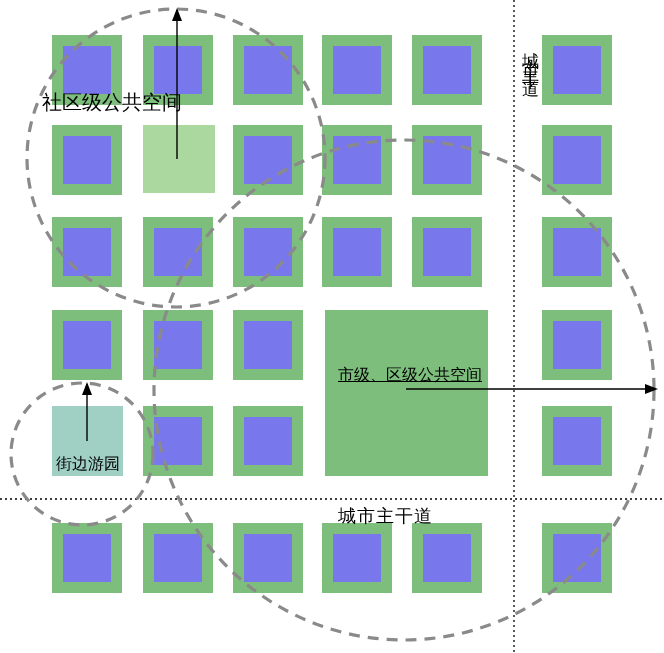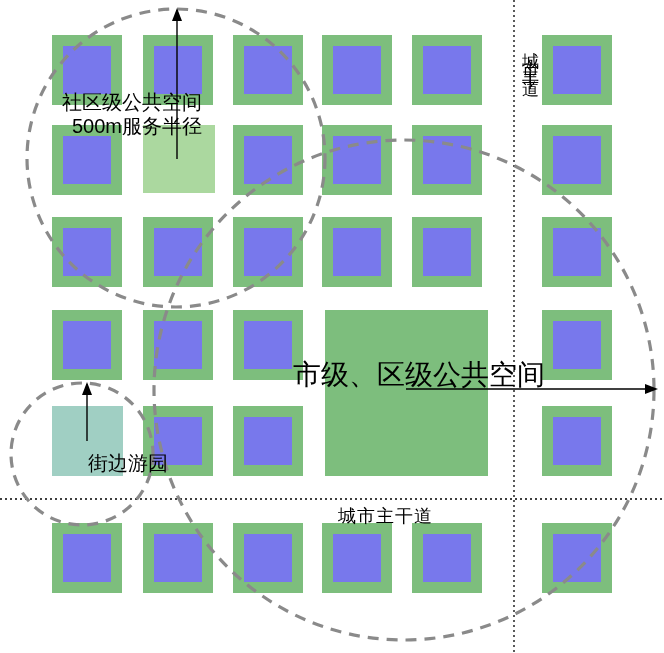--- a/index.html
+++ b/index.html
@@ -5,24 +5,24 @@
   html, body { margin: 0; padding: 0; background: #ffffff; }
   body { font-family: "Liberation Sans", "DejaVu Sans", sans-serif; }
   #canvas {
     position: relative;
     width: 664px;
     height: 653px;
     background: #ffffff;
     overflow: hidden;
   }
   #diagram-svg { position: absolute; left: 0; top: 0; }
-  .label { position: absolute; color: #000; text-align: right; white-space: nowrap; }
+  .label { position: absolute; color: #000; text-align: center; white-space: nowrap; }
   .label-community { left: 22px; top: 90px; width: 180px; font-size: 20px; line-height: 24px; }
-  .label-street    { left: 8px;  top: 452px; width: 160px; font-size: 20px; line-height: 23px; }
-  .label-city      { left: 293px; top: 362px; width: 200px; font-size: 28px; line-height: 25px; }
+  .label-street    { left: 8px;  top: 452px; width: 160px; font-size: 16px; line-height: 23px; }
+  .label-city      { left: 310px; top: 362px; width: 200px; font-size: 16px; line-height: 25px; text-decoration: underline; }
   .label-road-right {
     left: 520px; top: 39px;
     font-size: 17px;
     writing-mode: vertical-rl;
     text-orientation: upright;
     letter-spacing: 7px;
     line-height: 20px;
   }
   .label-road-bottom { left: 338px; top: 504px; font-size: 18px; letter-spacing: 1px; text-align: left; }
 </style>
@@ -103,21 +103,20 @@
       <line x1="177" y1="159" x2="177" y2="10" stroke="#000000" stroke-width="1.4"></line>
       <polygon points="177,8 172,21 182,21" fill="#000000"></polygon>
       <line x1="87" y1="441" x2="87" y2="384" stroke="#000000" stroke-width="1.4"></line>
       <polygon points="87,382 82,395 92,395" fill="#000000"></polygon>
       <line x1="406" y1="389" x2="655" y2="389" stroke="#000000" stroke-width="1.4"></line>
       <polygon points="658,389 645,384 645,394" fill="#000000"></polygon>
     </svg>
 
   <div class="label label-community">
     <div>社区级公共空间</div>
-    <div>500m服务半径</div>
   </div>
 
   <div class="label label-street">
     <div>街边游园</div>
   </div>
 
   <div class="label label-city">
     <div>市级、区级公共空间</div>
   </div>
 

